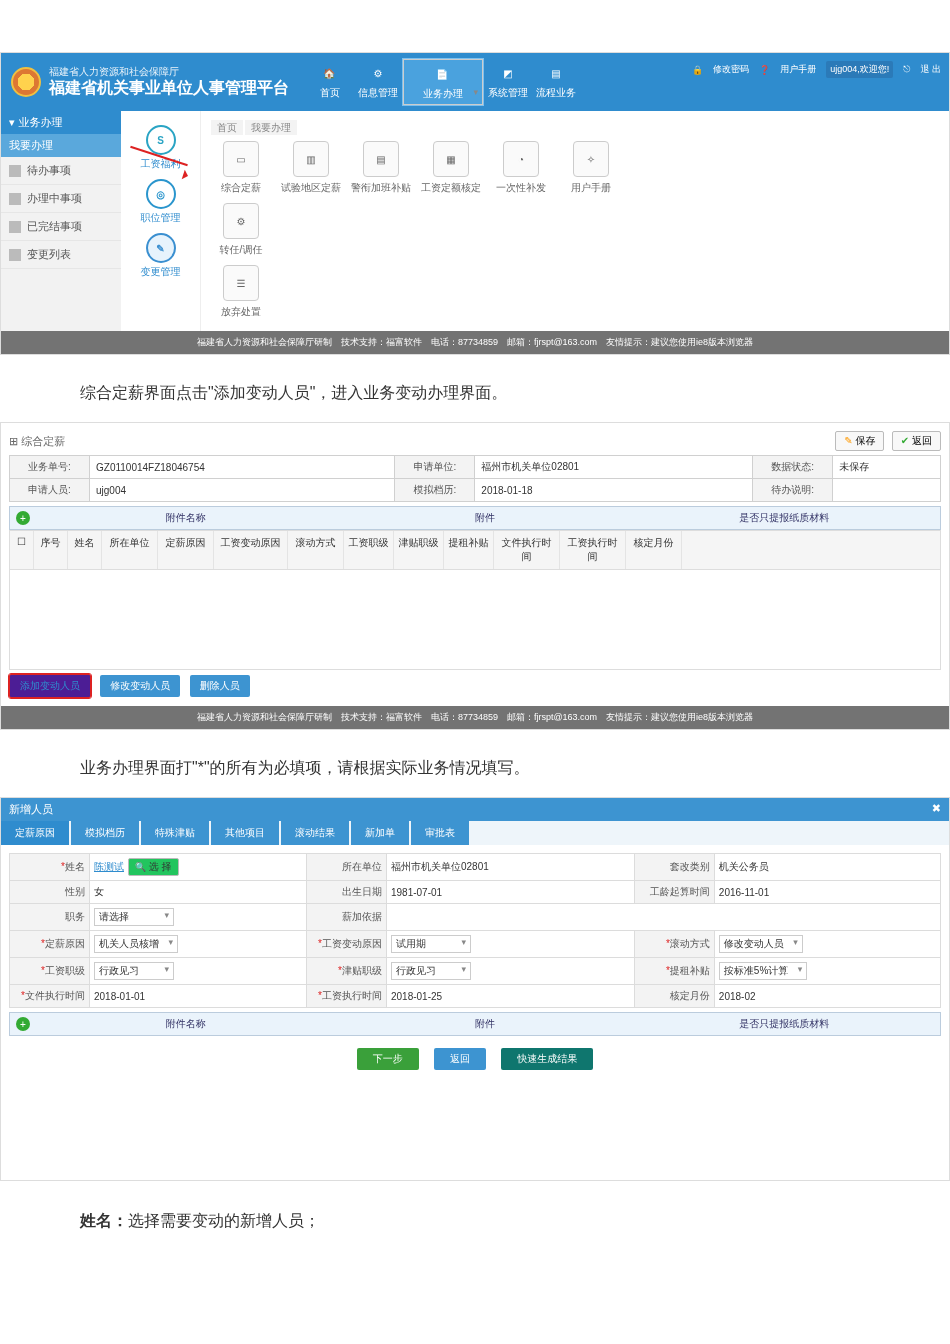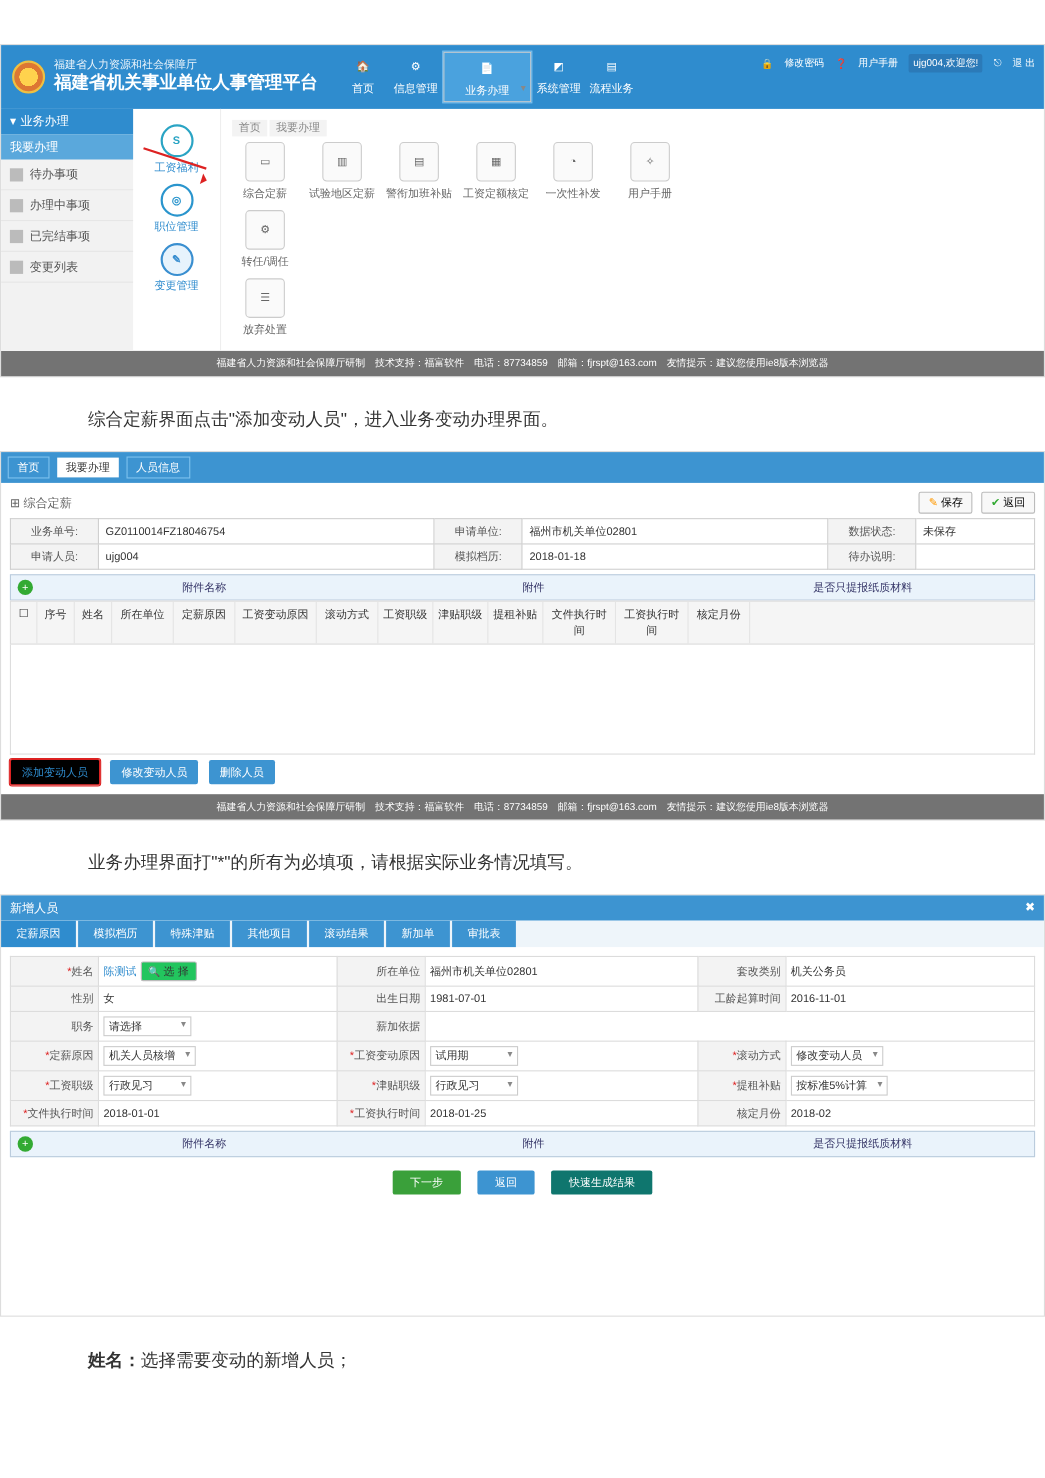--- a/index.html
+++ b/index.html
@@ -1,17 +1,17 @@
 <!DOCTYPE html>
 <html><head>
 <meta charset="utf-8">
 <style>
   * { box-sizing: border-box; margin: 0; padding: 0; }
   body { font-family: "Microsoft YaHei", Arial, sans-serif; background: #fff; font-size: 12px; color: #333; }
-  .page { width: 950px; margin: 0 auto; padding-top: 40px; }
+  .page { width: 950px; margin: 12px auto; padding-top: 40px; }
   .shot { border: 1px solid #ddd; margin-bottom: 24px; background: #fff; }
   
   .hd { background: linear-gradient(#2f8cce,#2f8cce); color:#fff; display:flex; align-items:center; padding:6px 10px; position:relative;}
   .hd .emblem { width:30px; height:30px; border-radius:50%; background: radial-gradient(circle,#ffd24d 0 45%,#d73 46% 100%); margin-right:8px; border:2px solid #f0c040;}
   .hd .titles { display:flex; flex-direction:column; line-height:1.2;}
   .hd .t-small { font-size:10px; opacity:.9;}
   .hd .t-big { font-size:16px; font-weight:bold;}
   .hd .topnav { display:flex; margin-left:18px; gap:2px;}
   .hd .topnav .item { width:46px; text-align:center; font-size:10px; padding:3px 0;}
   .hd .topnav .item .ico { width:22px; height:22px; margin:0 auto 2px; display:flex; align-items:center; justify-content:center; }
@@ -59,36 +59,36 @@
   .attbar .plus { width:14px;height:14px;border-radius:50%;background:#3a3;color:#fff;display:inline-flex;align-items:center;justify-content:center;margin-right:6px;}
   .attbar .seg { flex:1; text-align:center; color:#336;}
   .thead2 { display:flex; background:#f5f5f5; border:1px solid #ddd; font-size:10px;}
   .thead2 div { padding:5px 4px; text-align:center; border-right:1px solid #e4e4e4;}
   .thead2 .cb{width:24px;} .thead2 .c1{width:34px;} .thead2 .c2{width:34px;} .thead2 .c3{width:56px;}
   .thead2 .c4{width:56px;} .thead2 .c5{width:74px;} .thead2 .c6{width:56px;} .thead2 .c7{width:50px;}
   .thead2 .c8{width:50px;} .thead2 .c9{width:50px;} .thead2 .c10{width:66px;} .thead2 .c11{width:66px;} .thead2 .c12{width:56px;}
   .empt { height:100px; border:1px solid #ddd; border-top:none;}
   .btmbtns { margin-top:4px;}
   .btmbtns button { font-size:10px; padding:4px 10px; margin-right:6px; color:#fff; border:none; border-radius:2px;}
-  .btmbtns .add { background:#000000; color:#2f8cce; border:1px solid #d22; outline:1px solid #d22;}
+  .btmbtns .add { background:#4c1d95; color:#2f8cce; border:1px solid #d22; outline:1px solid #d22;}
   .btmbtns .mod { background:#3d94d1;}
   .btmbtns .del { background:#3d94d1;}
   
   .top3 { background:#3d94d1; color:#fff; font-size:11px; padding:4px 8px; display:flex; justify-content:space-between;}
   .tabs3 { display:flex; background:#eef5fa;}
   .tabs3 div { padding:5px 14px; font-size:10px; background:#3d94d1; color:#fff; margin-right:2px;}
   .tabs3 div:first-child { background:#2f8cce;}
   .form3 { padding:8px;}
   table.f3 { width:100%; border-collapse:collapse; font-size:10px;}
   table.f3 td { border:1px solid #dcdcdc; padding:4px 4px; background:#fff;}
   table.f3 td.l { background:#f3f3f3; text-align:right; width:80px; color:#555;}
   .req::before { content:"*"; color:#d22;}
   .sel { display:inline-block; border:1px solid #ccc; padding:1px 18px 1px 4px; position:relative; min-width:80px; background:#fff;}
   .sel::after { content:"▾"; position:absolute; right:4px; color:#888; font-size:9px;}
-  .link { color:#2f8cce;}
+  .link { color:#2f8cce;text-decoration:underline;}
   .findbtn { display:inline-block; border:1px solid #bbb; border-radius:2px; padding:1px 6px; margin-left:4px; background:#22c55e;}
   .findbtn::before { content:"🔍 "; font-size:9px;}
   .actions3 { text-align:center; margin:12px 0;}
   .actions3 button { font-size:10px; padding:4px 16px; margin:0 6px; border:none; color:#fff; border-radius:2px;}
   .actions3 .nx{background:#3aa03a;} .actions3 .bk{background:#3d94d1;} .actions3 .qk{background:#0f766e;}
   .white3 { height:90px;}
   .final { font-size:16px; margin:30px 0 40px 80px;}
 </style>
 </head>
 <body>
@@ -167,25 +167,20 @@
         <div class="card"><div class="ico">☰</div><span>放弃处置</span></div>
       </div>
     </div>
   </div>
   <div class="ftr">福建省人力资源和社会保障厅研制　技术支持：福富软件　电话：87734859　邮箱：fjrspt@163.com　友情提示：建议您使用ie8版本浏览器</div>
 </div>
 
 <div class="caption">综合定薪界面点击"添加变动人员"，进入业务变动办理界面。</div>
 
 <div class="shot">
-  <div class="bar2">
-    <span class="tab off">首页</span>
-    <span class="tab">我要办理</span>
-    <span class="tab off">人员信息</span>
-  </div>
   <div class="panel2">
     <div class="hdr2">
       <div class="tt"><span>⊞ </span><span>综合定薪</span></div>
       <div class="btns">
         <button class="save">保存</button>
         <button class="ret">返回</button>
       </div>
     </div>
     <table class="meta">
       <tbody>

